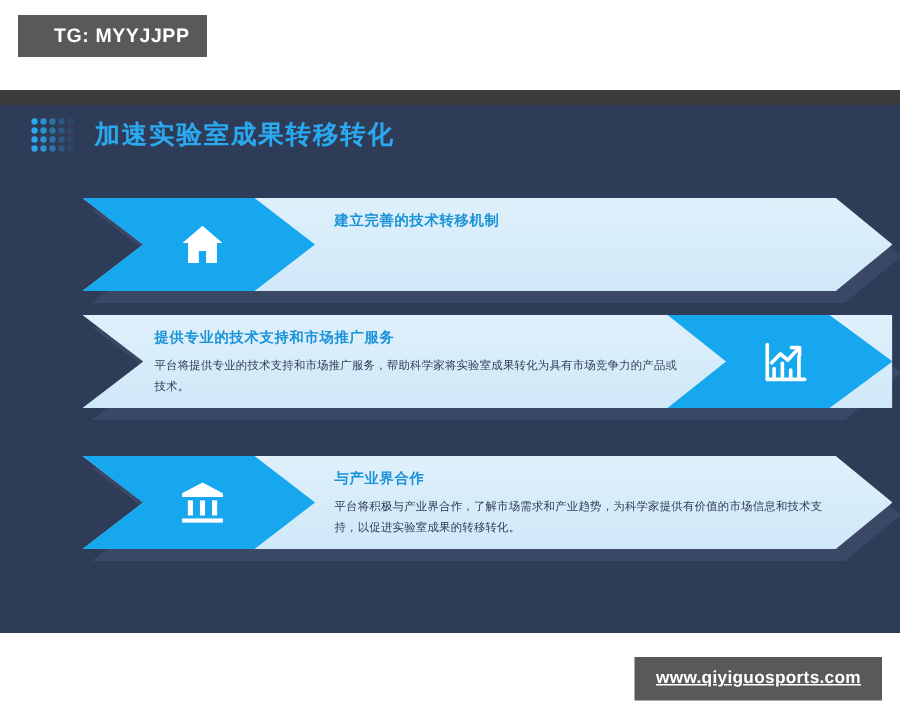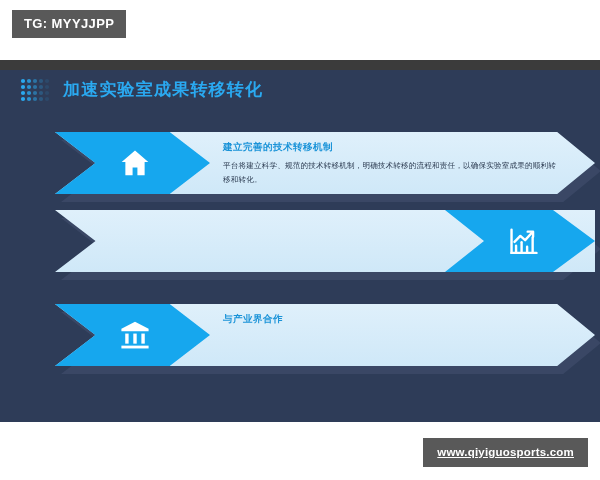--- a/index.html
+++ b/index.html
@@ -16,21 +16,21 @@
   
   .tg-badge {
     position: absolute;
     left: 12px;
     top: 10px;
     background: #595959;
     color: #ffffff;
     font-size: 13px;
     font-weight: bold;
     letter-spacing: 0.4px;
-    padding: 6px 12px 7px 12px;
+    padding: 6px 12px 7px 24px;
     white-space: nowrap;
   }
 
   
   .slide {
     position: absolute;
     left: 0;
     top: 60px;
     width: 600px;
     height: 362px;
@@ -214,58 +214,62 @@
     <div class="row">
       <div class="row-shadow"></div>
       <div class="panel"></div>
       <div class="arrow">
         <svg viewBox="0 0 24 24">
           <path fill="#ffffff" d="M12 3.2 2.6 11.3h2.6v9.4h5.1v-5.6h3.4v5.6h5.1v-9.4h2.6Z"></path>
         </svg>
       </div>
       <div class="text-block">
         <div class="row-title">建立完善的技术转移机制</div>
-        <div class="row-body">平台将建立科学、规范的技术转移机制，明确技术转移的流程和责任，以确保实验室成果的顺利转移和转化。</div>
       </div>
     </div>
 
     <div class="row reverse">
       <div class="row-shadow"></div>
       <div class="panel"></div>
       <div class="arrow">
         <svg viewBox="0 0 24 24">
           <g fill="none" stroke="#ffffff" stroke-width="1.7" stroke-linecap="round" stroke-linejoin="round">
             <path d="M3.2 20.4h17.6"></path>
             <path d="M3.2 20.4V4"></path>
             <path d="M6.4 20.4v-5.1"></path>
             <path d="M10.3 20.4v-7.6"></path>
             <path d="M14.2 20.4v-4.4"></path>
             <path d="M18.1 20.4V9.6"></path>
             <path d="M5.3 12.6 9.4 8.4l3.4 3 5.1-5.6"></path>
             <path d="M14.6 5.4h3.8v3.6"></path>
           </g>
         </svg>
       </div>
+      <div class="text-block">
+        <div class="row-title">提供专业的技术支持和市场推广服务</div>
+        <div class="row-body">平台将提供专业的技术支持和市场推广服务，帮助科学家将实验室成果转化为具有市场竞争力的产品或技术。</div>
+      </div>
     </div>
 
     <div class="row">
       <div class="row-shadow"></div>
       <div class="panel"></div>
       <div class="arrow">
         <svg viewBox="0 0 24 24">
           <g fill="#ffffff">
             <path d="M12 2.6 2.4 7.6v1.8h19.2V7.6Z"></path>
             <rect x="5.1" y="11" width="2.4" height="7.1"></rect>
             <rect x="10.8" y="11" width="2.4" height="7.1"></rect>
             <rect x="16.5" y="11" width="2.4" height="7.1"></rect>
             <rect x="2.4" y="19.5" width="19.2" height="2"></rect>
           </g>
         </svg>
       </div>
       <div class="text-block">
         <div class="row-title">与产业界合作</div>
+        <div class="row-body">平台将积极与产业界合作，了解市场需求和产业趋势，为科学家提供有价值的市场信息和技术支持，以促进实验室成果的转移转化。</div>
       </div>
     </div>
 
   </div>
 </div>
 
 <div class="footer-badge">www.qiyiguosports.com</div>
 
 </body></html>

